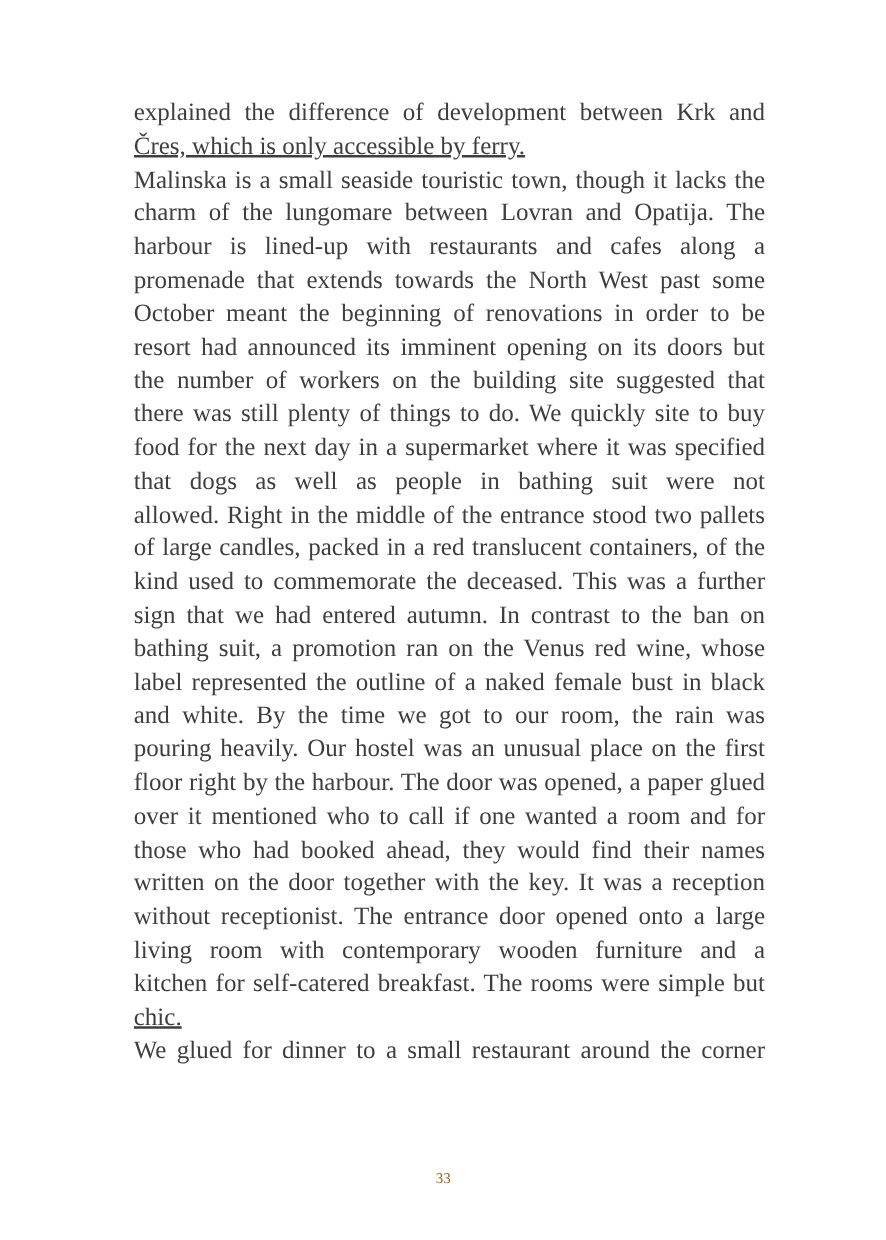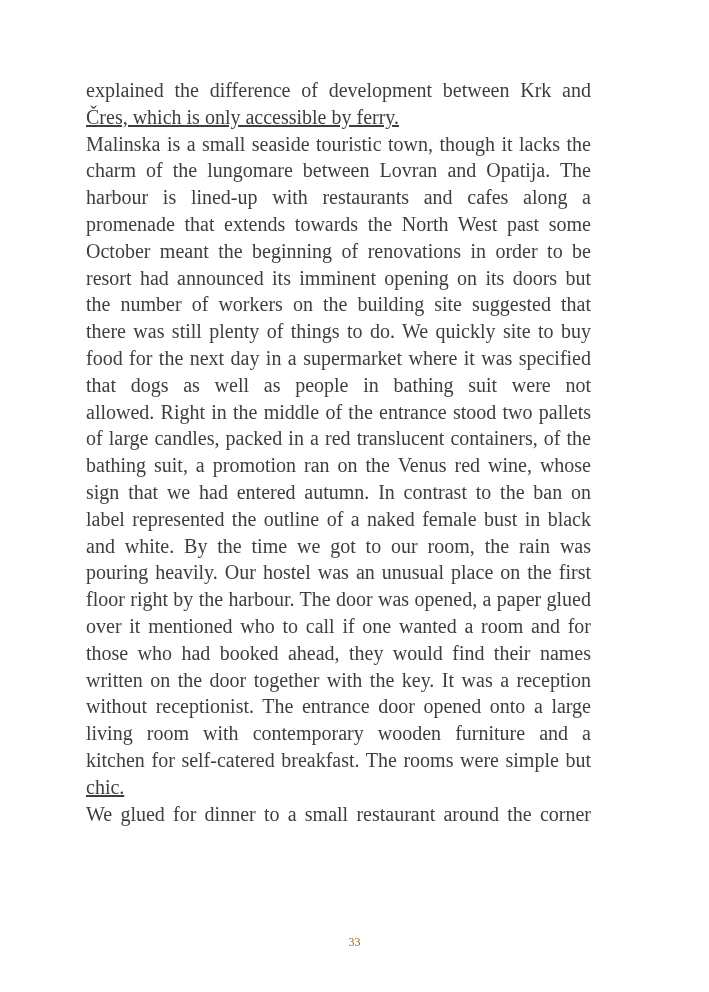--- a/index.html
+++ b/index.html
@@ -17,21 +17,21 @@
   .page {
     position: absolute;
     left: 0;
     top: 0;
     width: 709px;
     height: 992px;
     background: #ffffff;
   }
   .text-block {
     position: absolute;
-    left: 86px;
+    left: 107px;
     top: 77px;
     width: 505px;
   }
   .line {
     font-size: 20px;
     line-height: 26.8px;
     height: 26.8px;
     color: #3e3e3e;
     text-align: justify;
     text-align-last: justify;
@@ -66,22 +66,23 @@
     <div class="line">harbour is lined-up with restaurants and cafes along a</div>
     <div class="line">promenade that extends towards the North West past some</div>
     <div class="line">October meant the beginning of renovations in order to be</div>
     <div class="line">resort had announced its imminent opening on its doors but</div>
     <div class="line">the number of workers on the building site suggested that</div>
     <div class="line">there was still plenty of things to do. We quickly site to buy</div>
     <div class="line">food for the next day in a supermarket where it was specified</div>
     <div class="line">that dogs as well as people in bathing suit were not</div>
     <div class="line">allowed. Right in the middle of the entrance stood two pallets</div>
     <div class="line">of large candles, packed in a red translucent containers, of the</div>
+    <div class="line">kind used to commemorate the deceased. This was a further</div>
+    <div class="line">sign that we had entered autumn. In contrast to the ban on</div>
     <div class="line">bathing suit, a promotion ran on the Venus red wine, whose</div>
-    <div class="line">sign that we had entered autumn. In contrast to the ban on</div>
     <div class="line">label represented the outline of a naked female bust in black</div>
     <div class="line">and white. By the time we got to our room, the rain was</div>
     <div class="line">pouring heavily. Our hostel was an unusual place on the first</div>
     <div class="line">floor right by the harbour. The door was opened, a paper glued</div>
     <div class="line">over it mentioned who to call if one wanted a room and for</div>
     <div class="line">those who had booked ahead, they would find their names</div>
     <div class="line">written on the door together with the key. It was a reception</div>
     <div class="line">without receptionist. The entrance door opened onto a large</div>
     <div class="line">living room with contemporary wooden furniture and a</div>
     <div class="line">kitchen for self-catered breakfast. The rooms were simple but</div>

